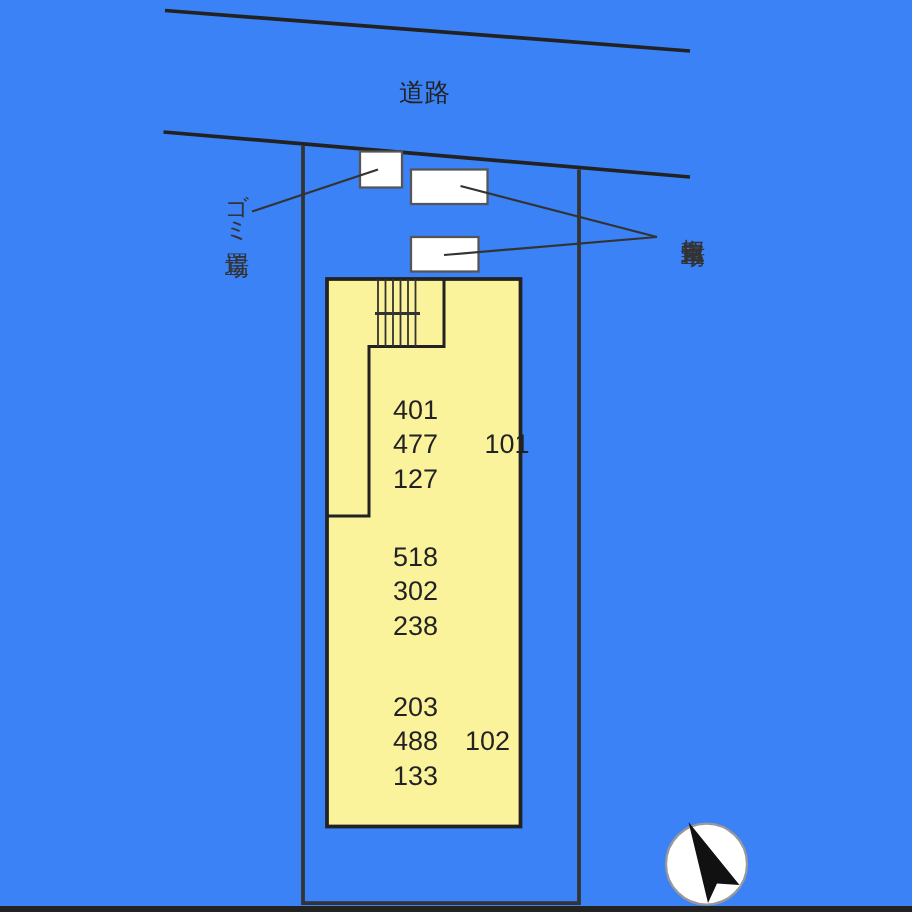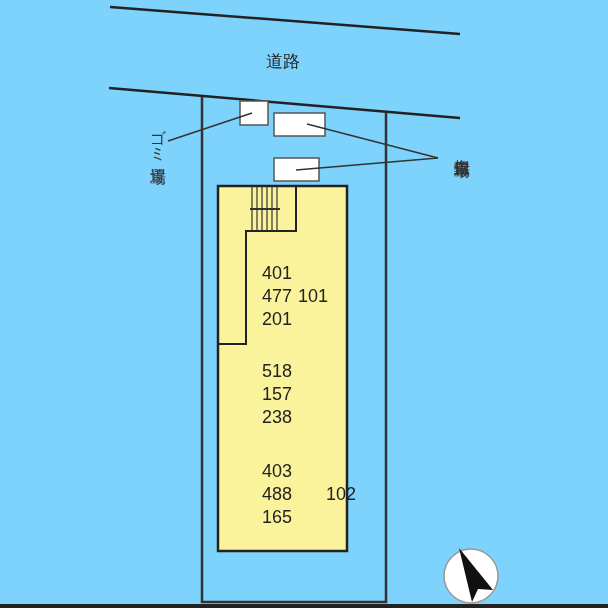--- a/index.html
+++ b/index.html
@@ -1,16 +1,16 @@
 <!DOCTYPE html>
 <html><head>
   <meta charset="utf-8">
   <style>
     html, body { margin: 0; padding: 0; background: #ffffff; }
-    #stage { position: relative; width: 608px; height: 608px; overflow: hidden; background: #7dd3fc;
+    #stage { position: relative; width: 608px; height: 608px; overflow: hidden; background: #3b82f6;
       font-family: "DejaVu Sans", "Liberation Sans", sans-serif; }
     svg { position: absolute; left: 0; top: 0; }
     .label { position: absolute; color: #222; font-size: 16px; }
     .vert { writing-mode: vertical-rl; text-orientation: upright; letter-spacing: 1px; font-size: 16px; color: #333; }
     .unit-block { position: absolute; font-size: 18px; line-height: 23px; color: #222; font-family: "Liberation Sans", sans-serif; text-align: center; }
     .unit-block div { white-space: nowrap; }
     .bottom-bar { position: absolute; left: 0; top: 604px; width: 608px; height: 4px; background: #222; }
   </style>
 </head>
 <body>
@@ -53,31 +53,31 @@
 
   <div class="label" style="left:266px; top:50px; font-size:17px;">道路</div>
 
   <div class="label vert" style="left:147px; top:118px;">ゴミ置場</div>
 
   <div class="label vert" style="left:451px; top:146px;">自転車置場</div>
 
   <div class="unit-block" style="left:262px; top:262px;">
     <div>401</div>
     <div>477</div>
-    <div>201</div>
+    <div>127</div>
   </div>
-  <div class="unit-block" style="left:298px; top:285px;">101</div>
+  <div class="unit-block" style="left:323px; top:285px;">101</div>
 
   <div class="unit-block" style="left:262px; top:360px;">
     <div>518</div>
-    <div>157</div>
+    <div>302</div>
     <div>238</div>
   </div>
 
   <div class="unit-block" style="left:262px; top:460px;">
-    <div>403</div>
+    <div>203</div>
     <div>488</div>
-    <div>165</div>
+    <div>133</div>
   </div>
-  <div class="unit-block" style="left:310px; top:483px;margin-left:16px;">102</div>
+  <div class="unit-block" style="left:310px; top:483px;">102</div>
 
   <div class="bottom-bar"></div>
 </div>
 
 </body></html>

